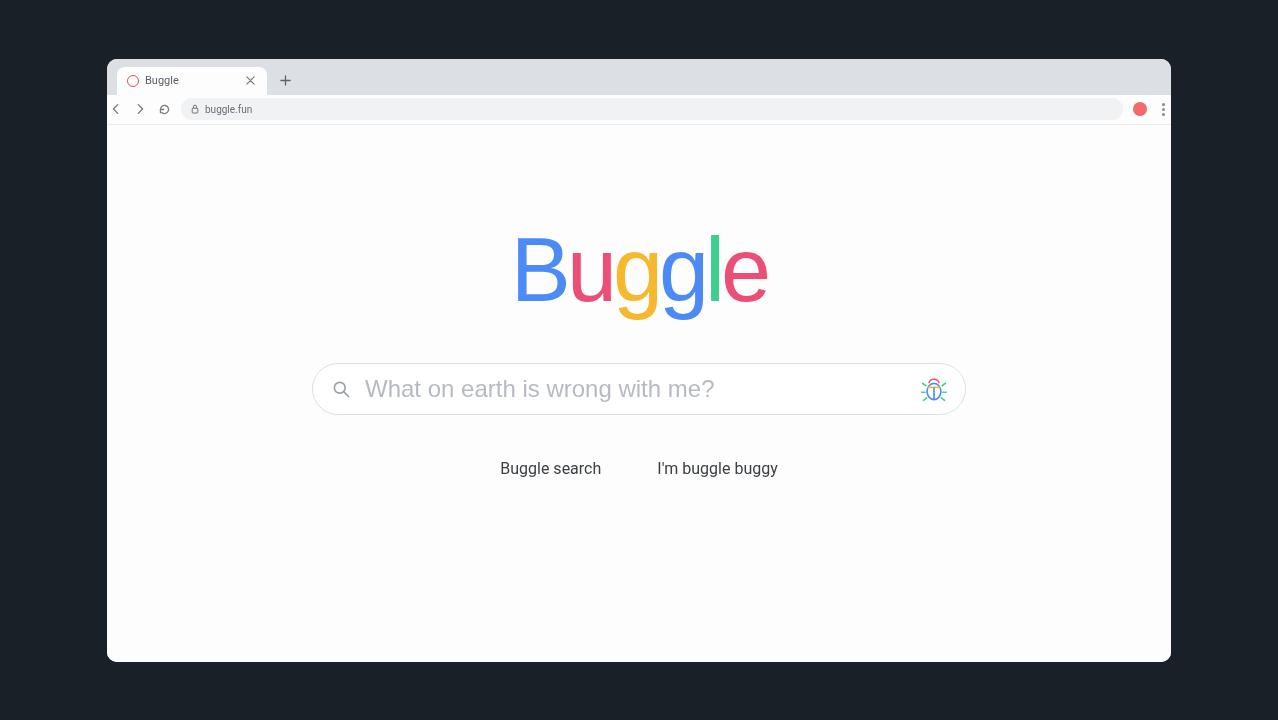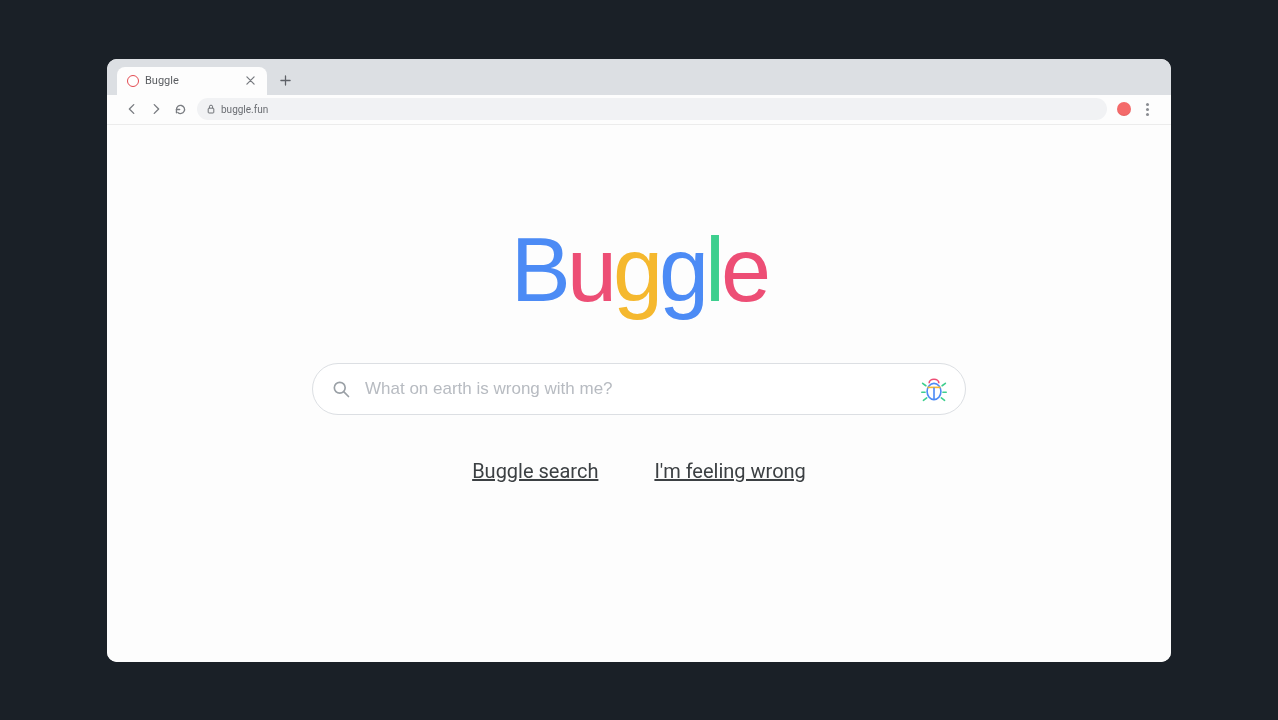--- a/index.html
+++ b/index.html
@@ -70,21 +70,21 @@
     cursor: pointer;
     border-radius: 4px;
   }
 
   
   .toolbar {
     height: 30px;
     background: #fdfdfd;
     display: flex;
     align-items: center;
-    padding: 0 18px;
+    padding: 0 2px;
     gap: 10px;
     border-bottom: 1px solid #ececec;
   }
   .nav-ico {
     width: 14px; height: 14px;
     color: #7a7d82;
     cursor: pointer;
     display: flex; align-items: center; justify-content: center;
   }
   .addr {
@@ -149,43 +149,42 @@
     padding: 0 18px;
     gap: 14px;
     background: #fff;
   }
   .mag {
     width: 20px; height: 20px; color:#9aa0a6;
   }
   .searchinput {
     flex:1;
     border:none; outline:none;
-    font-size: 17px;
+    font-size: 24px;
     color:#3c4043;
     background:transparent;
   }
   .searchinput::placeholder { color:#b7bbc1; }
 
   .bug {
     width: 26px; height:26px;
   }
 
   .btns {
     margin-top: 44px;
     display:flex;
     gap: 56px;
   }
   .btns button {
     background: none;
     border: none;
-    font-size: 20px;
+    font-size: 16px;
     color: #3c4043;
     cursor: pointer;
     font-family: inherit;
-    text-decoration: underline;
   }
 </style>
 </head>
 <body>
 
 <div class="browser">
 
   <div class="tabbar">
     <div class="tab">
       <span class="favicon"></span>
@@ -262,17 +261,17 @@
           <line x1="5" y1="20" x2="1" y2="20" stroke="#3dcf8e" stroke-width="2" stroke-linecap="round"></line>
           <line x1="27" y1="20" x2="31" y2="20" stroke="#3dcf8e" stroke-width="2" stroke-linecap="round"></line>
           <line x1="7" y1="27" x2="3" y2="30" stroke="#3dcf8e" stroke-width="2" stroke-linecap="round"></line>
           <line x1="25" y1="27" x2="29" y2="30" stroke="#3dcf8e" stroke-width="2" stroke-linecap="round"></line>
         </svg>
       </span>
     </div>
 
     <div class="btns">
       <button>Buggle search</button>
-      <button>I'm feeling wrong</button>
+      <button>I'm buggle buggy</button>
     </div>
 
   </div>
 </div>
 
 </body></html>

